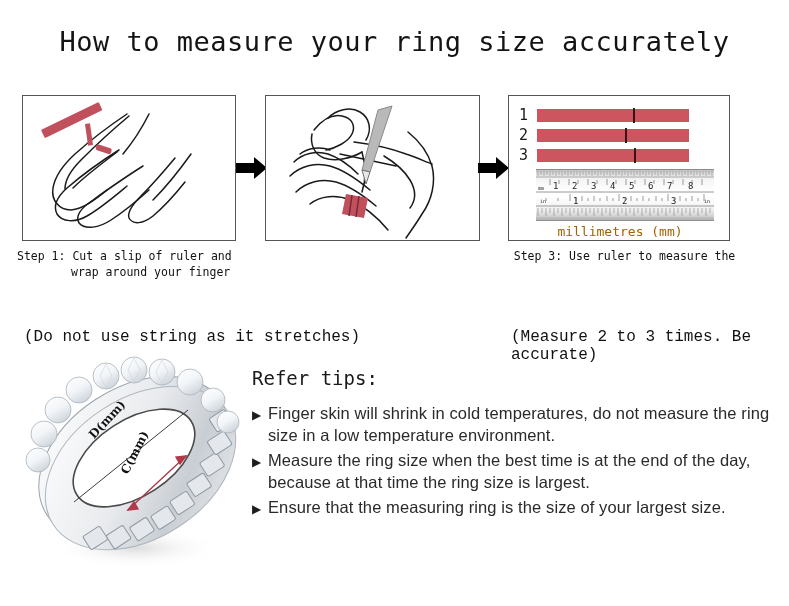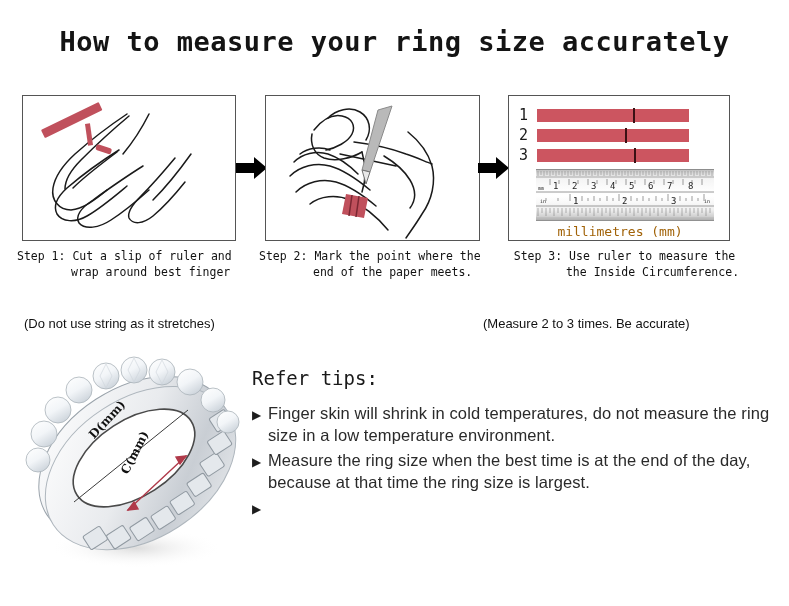--- a/index.html
+++ b/index.html
@@ -11,21 +11,21 @@
     position:relative;
   }
   .page{position:absolute;inset:0;}
 
   
   .title{
     position:absolute;left:0;top:26px;width:789px;
     text-align:center;
     font-family:"DejaVu Sans Mono", monospace;
     font-size:27px;
-    font-weight:700;
+    font-weight:400;
     letter-spacing:0.5px;
     color:#141414;
     white-space:nowrap;
   }
 
   
   .panel{
     position:absolute;
     top:95px;height:146px;
     border:1px solid #555;
@@ -86,25 +86,25 @@
   }
   #cap1{left:17px;width:235px;}
   #cap2{left:259px;width:235px;}
   #cap3{left:502px;width:245px;text-align:center;}
   .caption b{font-weight:normal;}
   .cap-ind{display:block;padding-left:54px;}
   .cap-ind2{display:block;padding-left:56px;}
 
   .note{
     position:absolute;
-    font-family:Liberation Sans, sans-serif;
-    font-size:13px;color:#111;
+    font-family:Liberation Mono, monospace;
+    font-size:16px;color:#111;margin-top:12px;
   }
   #note1{left:24px;top:316px;}
-  #note3{left:483px;top:316px;}
+  #note3{left:511px;top:316px;}
 
   
   .ring-wrap{position:absolute;left:16px;top:352px;width:236px;height:230px;}
   .ring-wrap svg{display:block;}
   .ring-label{
     position:absolute;
     font-family:"DejaVu Serif", serif;
     font-size:12px;font-weight:bold;color:#111;
     white-space:nowrap;
   }
@@ -284,33 +284,27 @@
         </g>
       </svg>
     </div>
 
     <div class="mmlabel">millimetres (mm)</div>
   </div>
 
   <div class="caption" id="cap1">
     <b>Step 1:</b>
     <span>Cut a slip of ruler and</span>
-    <span class="cap-ind">wrap around best finger</span>
-  </div>
-
-  <div class="caption" id="cap2">
-    <b>Step 2:</b>
-    <span>Mark the point where the</span>
-    <span class="cap-ind">end of the paper meets.</span>
-  </div>
+    <span class="cap-ind">wrap around your finger</span>
+  </div>
+
 
   <div class="caption" id="cap3">
     <b>Step 3:</b>
     <span>Use ruler to measure the</span>
-    <span class="cap-ind2"><span>the </span><b>Inside Circumference</b><span>.</span></span>
   </div>
 
   <div class="note" id="note1">(Do not use string as it stretches)</div>
   <div class="note" id="note3">(Measure 2 to 3 times. Be accurate)</div>
 
   <div class="ring-wrap">
     <svg width="236" height="230" viewBox="0 0 236 230">
       <defs>
         <linearGradient id="metal" x1="0" y1="0" x2="1" y2="1">
           <stop offset="0%" stop-color="#ffffff"></stop>
@@ -386,16 +380,17 @@
     <div class="tip">
       <span class="tip-bullet">▶</span>
       <span class="tip-text">Finger skin will shrink in cold temperatures, do not measure the ring size in a low temperature environment.</span>
     </div>
     <div class="tip">
       <span class="tip-bullet">▶</span>
       <span class="tip-text">Measure the ring size when the best time is at the end of the day, because at that time the ring size is largest.</span>
     </div>
     <div class="tip">
       <span class="tip-bullet">▶</span>
+      <span class="tip-text">Ensure that the measuring ring is the size of your largest size.</span>
     </div>
   </div>
 
 </div>
 
 </body></html>

